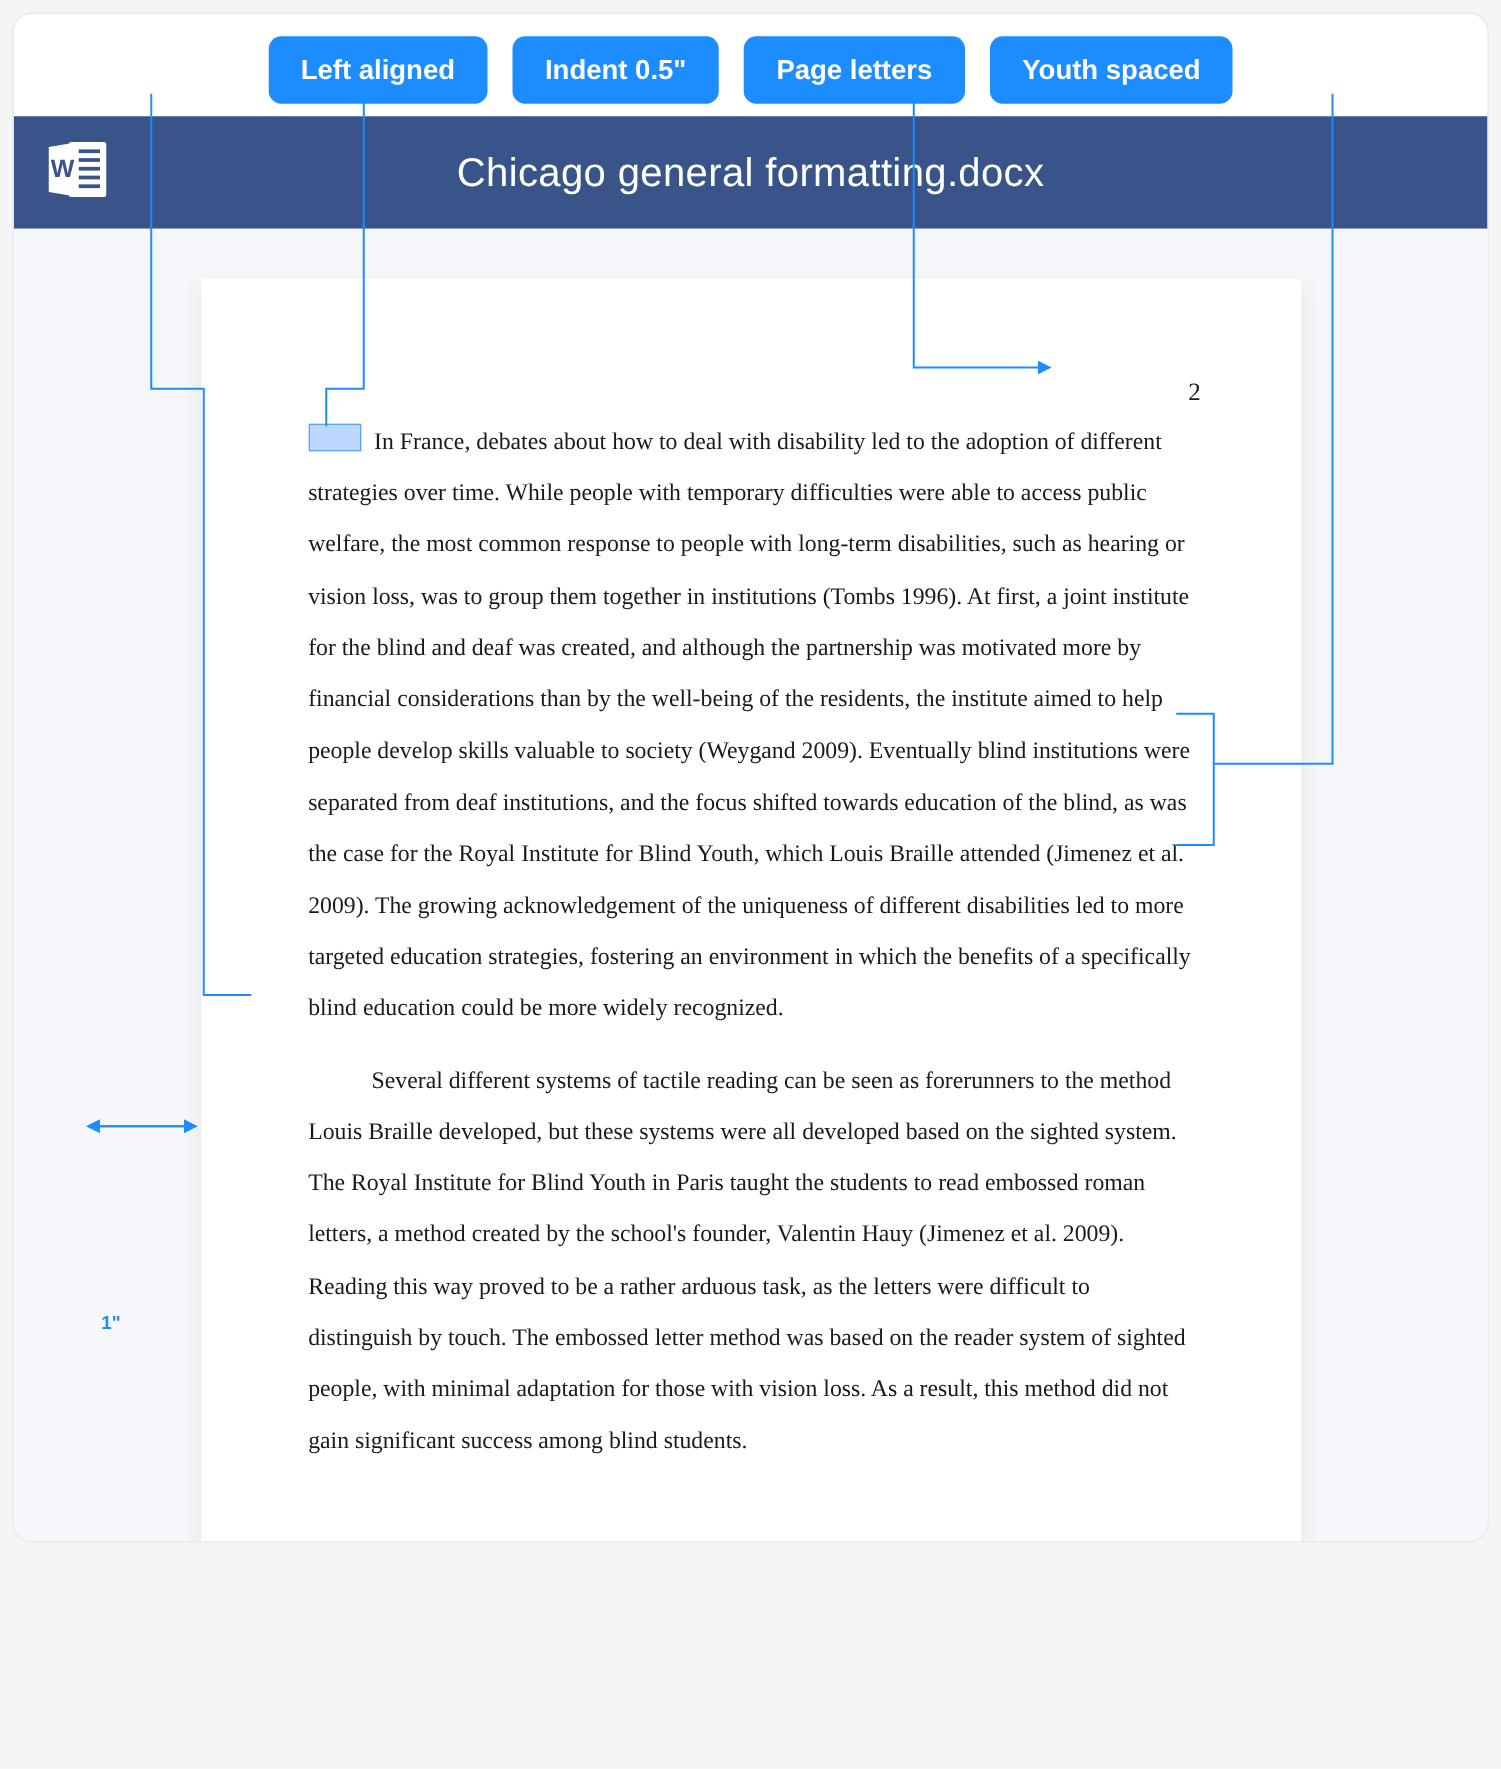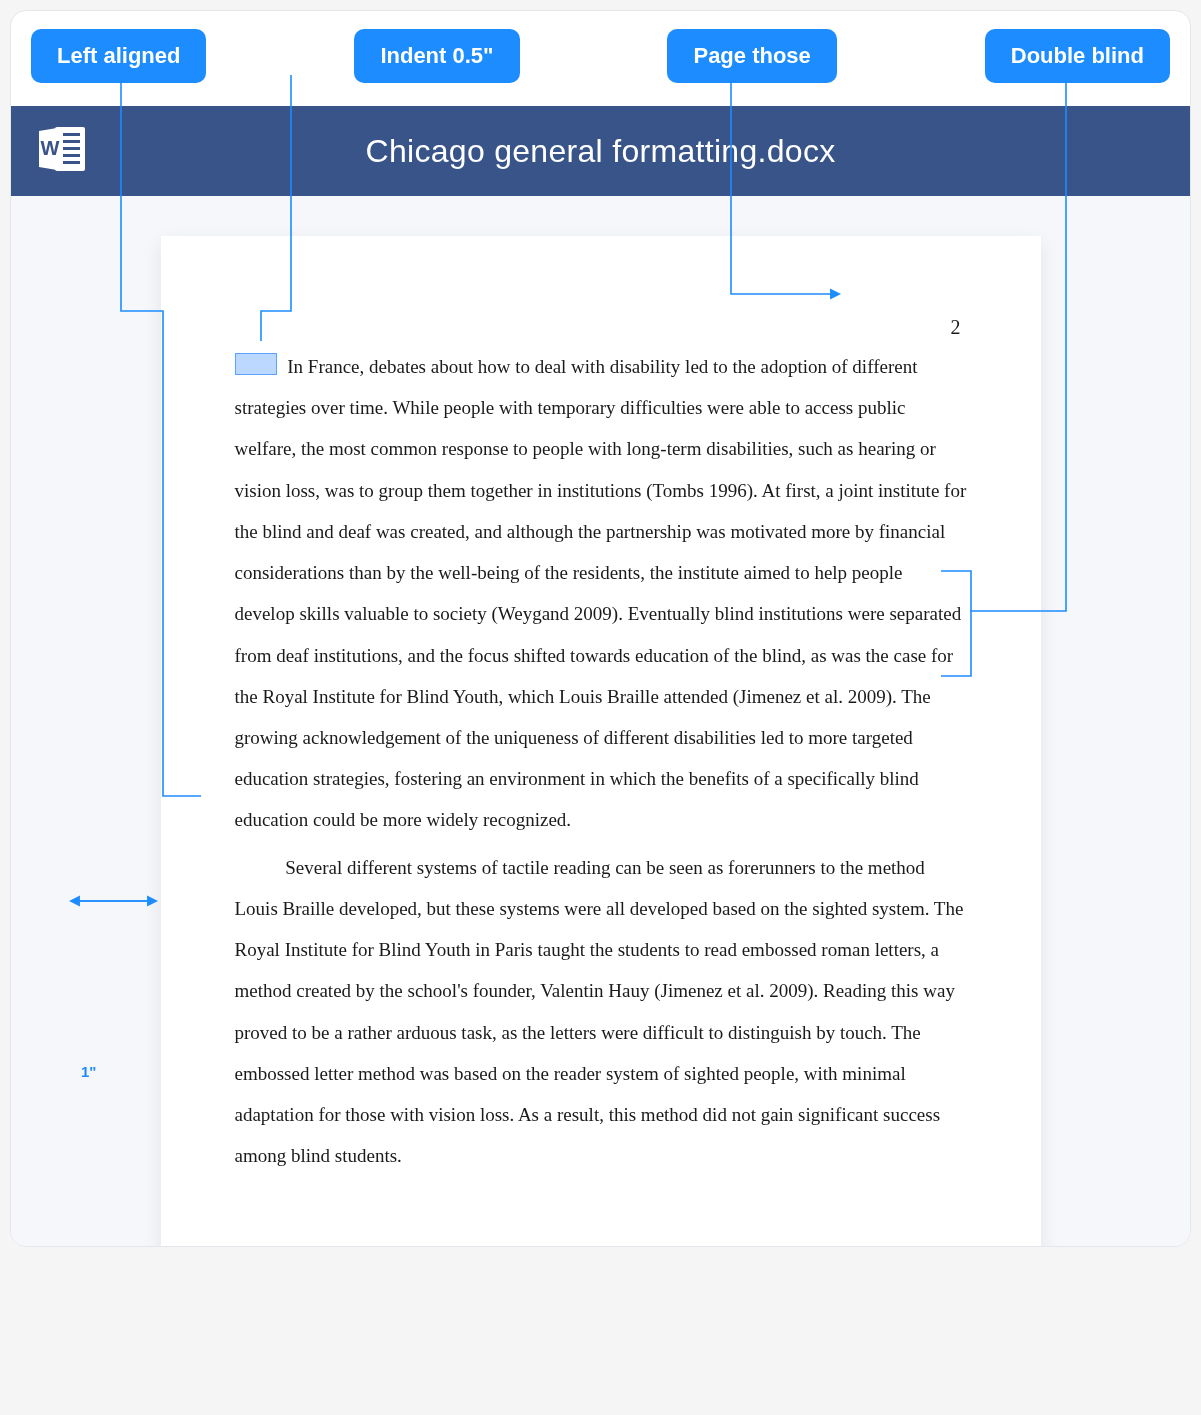--- a/index.html
+++ b/index.html
@@ -14,22 +14,22 @@
   background: #fff;
   border: 1px solid #e3e6eb;
   border-radius: 16px;
   overflow: hidden;
   position: relative;
 }
 
 .pills {
   display: flex;
   gap: 20px;
-  padding: 18px 20px 23px 20px;
-  justify-content: space-between;
+  padding: 18px 20px 10px 20px;
+  justify-content: center;
 }
 .pill {
   background: #1c8cff;
   color: #fff;
   font-weight: 700;
   font-size: 22px;
   padding: 14px 26px;
   border-radius: 10px;
   white-space: nowrap;
 }
@@ -79,21 +79,21 @@
   position: absolute;
   top: 70px;
   right: 80px;
   font-size: 20px;
 }
 .body {
   margin-top: 40px;
 }
 .page p {
   text-align: left;
-  margin: 4px;
+  margin: 16px;
 }
 .page p .first-indent {
   display: inline-block;
   width: 46px;
 }
 .indent-box {
   display: inline-block;
   width: 42px;
   height: 22px;
   background: #bcd8ff;
@@ -141,22 +141,22 @@
 }
 </style>
 </head>
 <body>
 
 <div class="card">
 
   <div class="pills">
     <div class="pill">Left aligned</div>
     <div class="pill">Indent 0.5"</div>
-    <div class="pill">Page those</div>
-    <div class="pill">Double blind</div>
+    <div class="pill">Page letters</div>
+    <div class="pill">Youth spaced</div>
   </div>
 
   <div class="titlebar">
     <span class="icon">
       <svg width="56" height="56" viewBox="0 0 56 56">
         <rect x="20" y="6" width="30" height="44" rx="2" fill="#fff"></rect>
         <rect x="25" y="12" width="20" height="3" fill="#395489"></rect>
         <rect x="25" y="19" width="20" height="3" fill="#395489"></rect>
         <rect x="25" y="26" width="20" height="3" fill="#395489"></rect>
         <rect x="25" y="33" width="20" height="3" fill="#395489"></rect>

